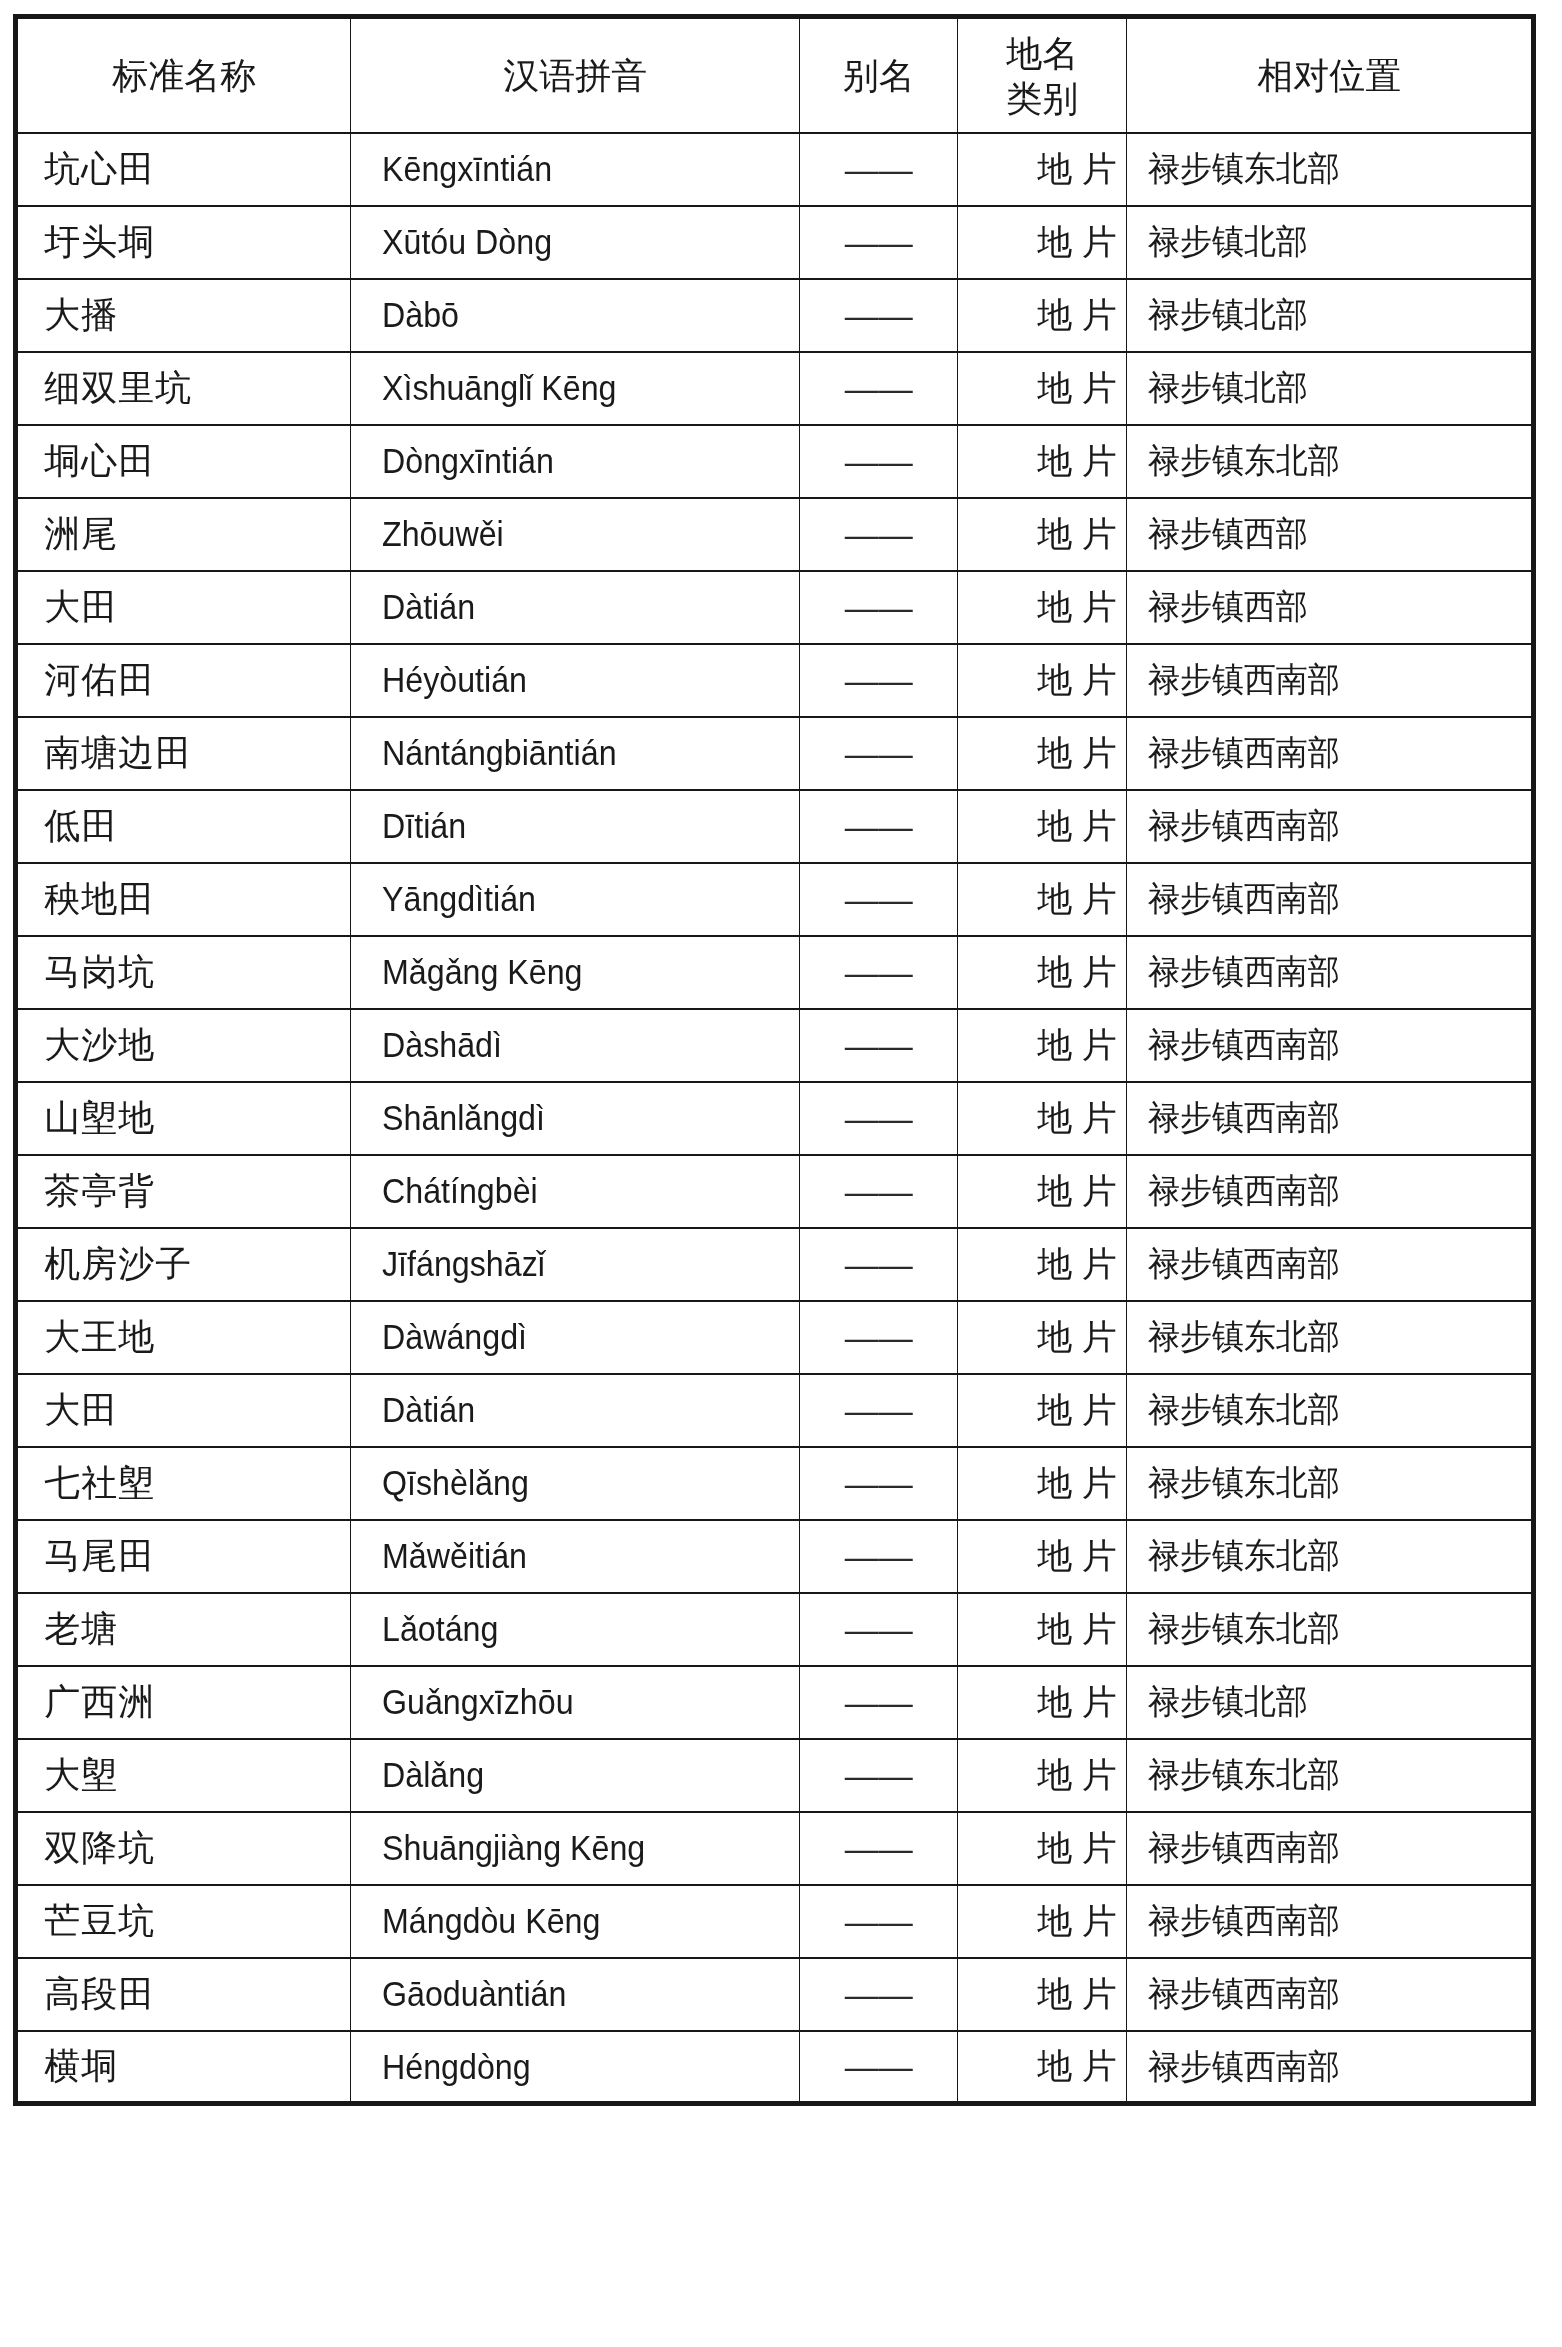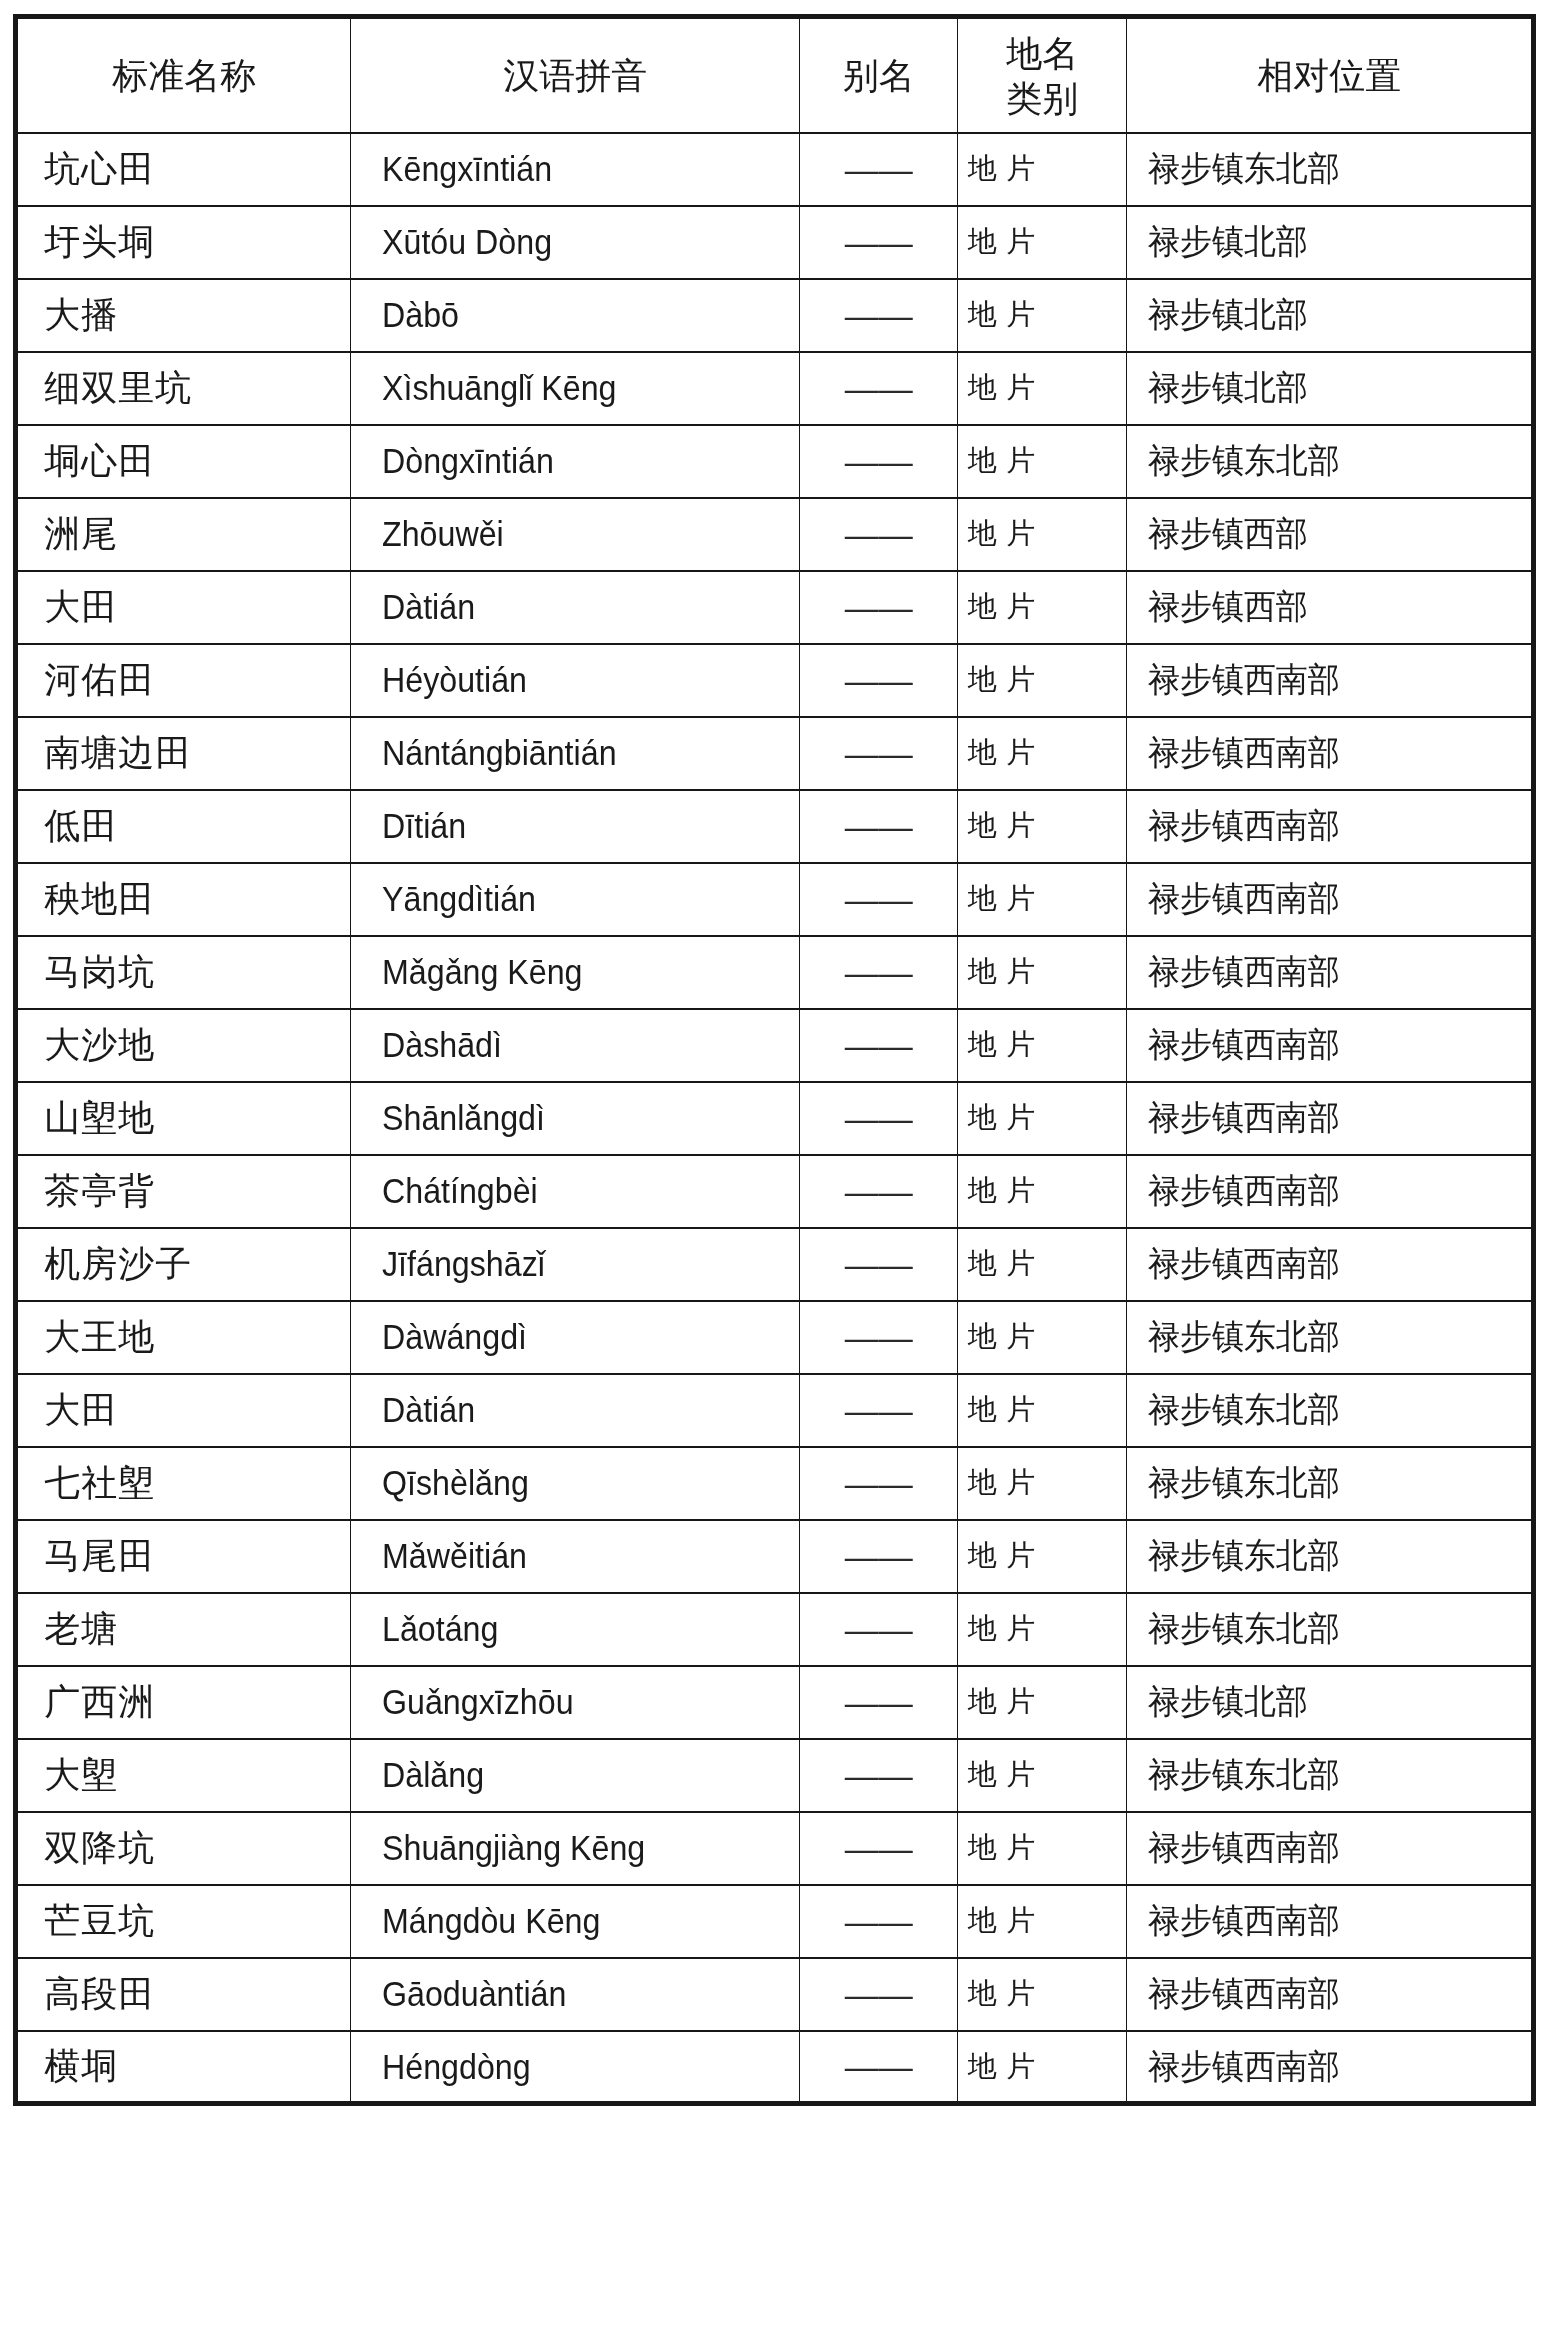--- a/index.html
+++ b/index.html
@@ -65,22 +65,22 @@
     transform: scaleX(0.92);
     transform-origin: left center;
     white-space: nowrap;
   }
   td.cell-alias {
     text-align: center;
     font-size: 34px;
     color: #2a2a2a;
   }
   td.cell-category {
-    text-align: left;
-    font-size: 29px;
+    text-align: right;
+    font-size: 35px;
     letter-spacing: 9.5px;
     text-indent: 9.5px; 
   }
   td.cell-location {
     text-align: left;
     padding-left: 21px;
   }
   .location-text {
     display: inline-block;
     font-size: 34px;

